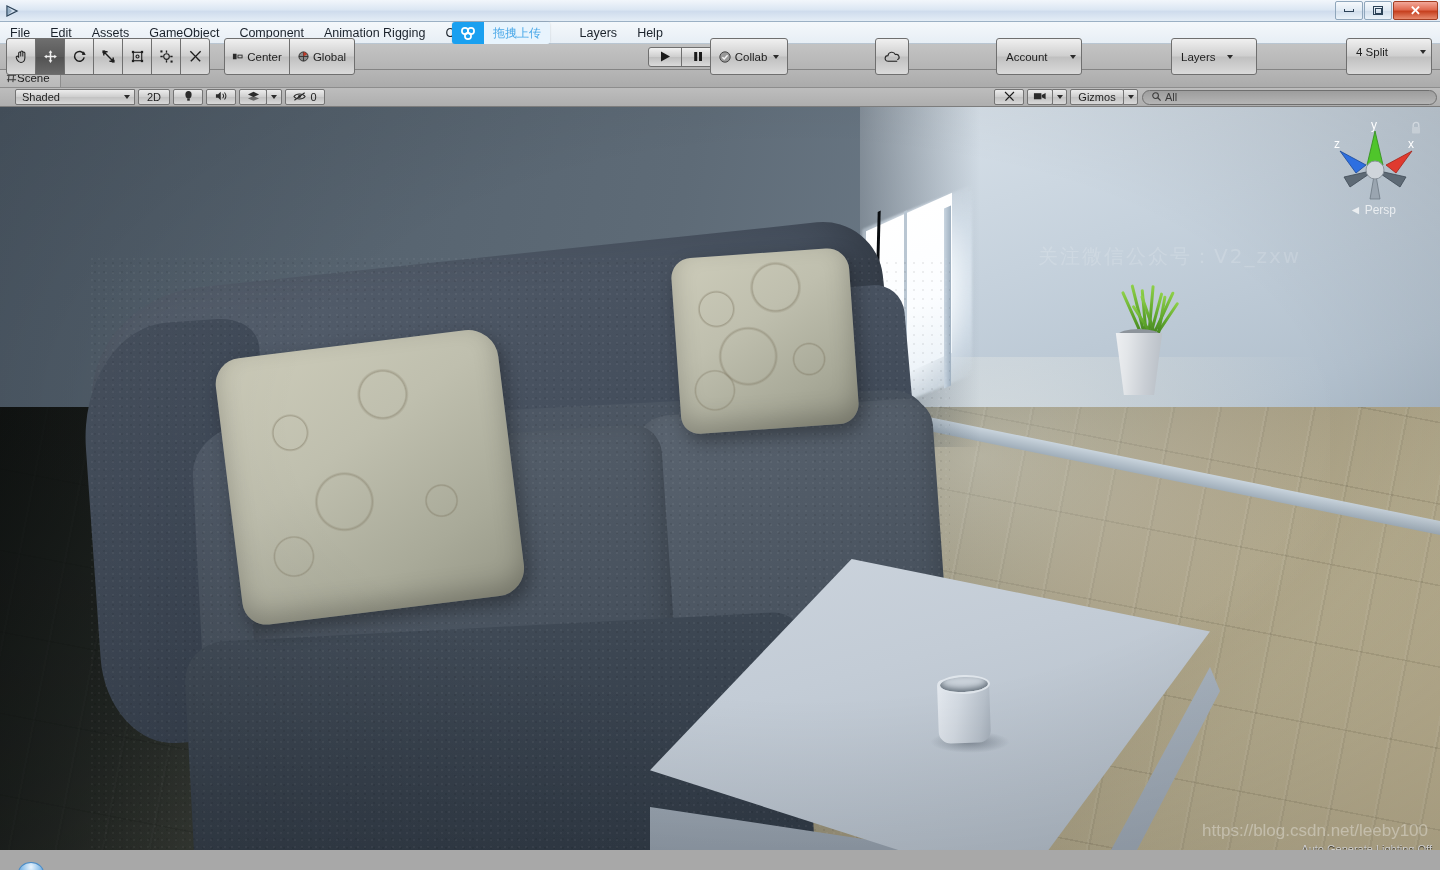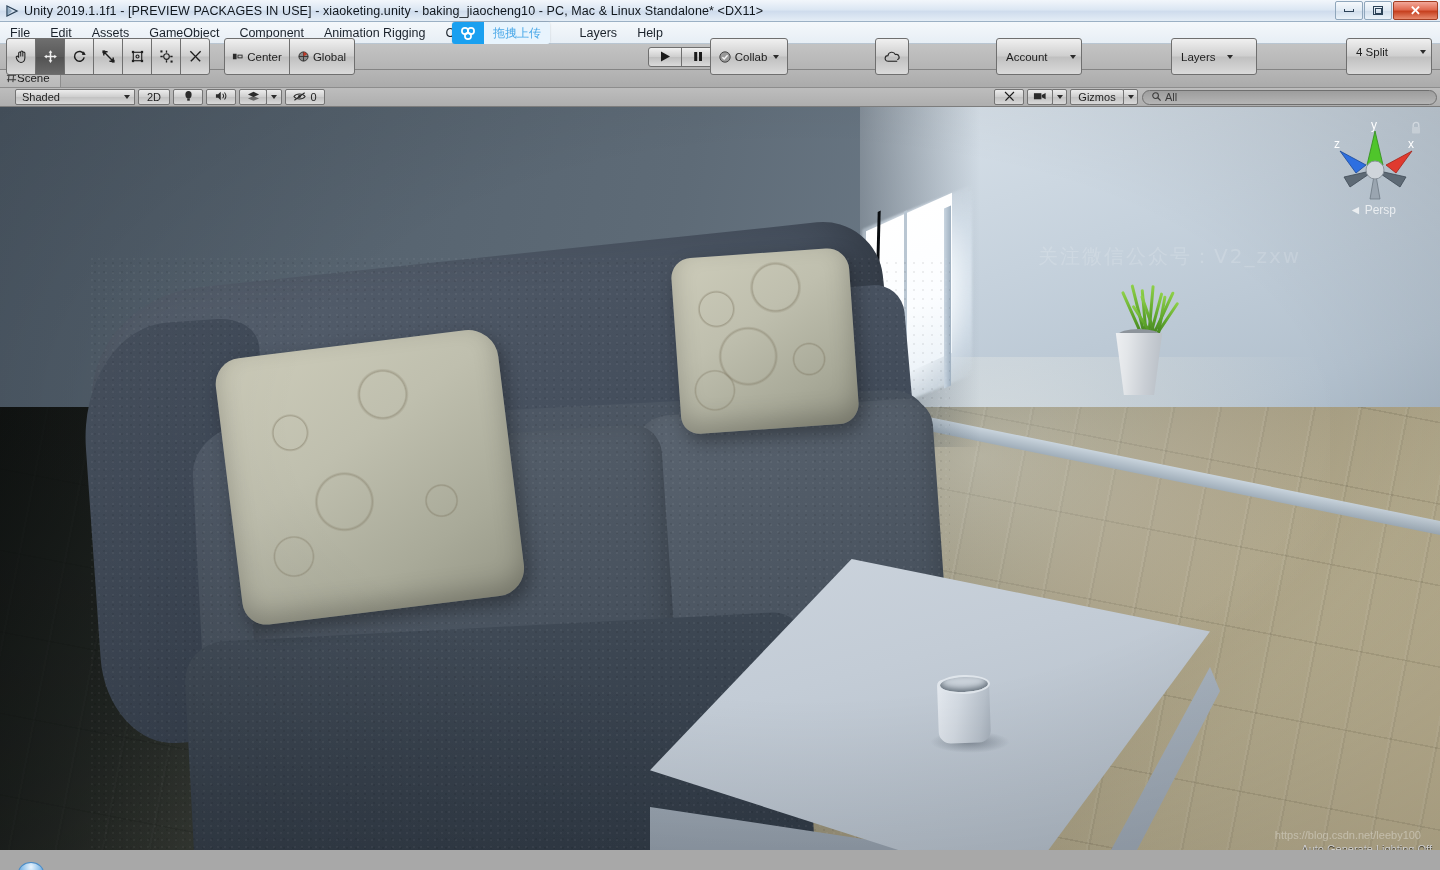--- a/index.html
+++ b/index.html
@@ -380,22 +380,22 @@
     pointer-events: none;
   }
 
   .watermark-cn {
     position: absolute; left: 1038px; top: 136px;
     font-size: 20px; color: rgba(255,255,255,0.16);
     letter-spacing: 2px; white-space: nowrap;
     font-family: "DejaVu Sans", sans-serif;
   }
   .watermark-url {
-    position: absolute; right: 19px; bottom: 16px;
-    font-size: 11px; color: rgba(255,255,255,0.34);
+    position: absolute; right: 12px; bottom: 16px;
+    font-size: 17px; color: rgba(255,255,255,0.34);
     white-space: nowrap;
   }
   .lighting-status {
     position: absolute; right: 8px; bottom: 2px;
     font-size: 11px; color: #cfcfcf; white-space: nowrap;
     text-shadow: 0 1px 1px rgba(0,0,0,0.8);
   }
 
   
   .gizmo { position: absolute; right: 10px; top: 8px; width: 110px; height: 110px; }
@@ -421,21 +421,20 @@
 </head>
 <body>
 
 <div class="titlebar">
   <span class="unity-logo">
     <svg width="16" height="16" viewBox="0 0 16 16">
       <polygon points="3,3 13,8 3,13" fill="none" stroke="#2b4156" stroke-width="1.3"></polygon>
       <polygon points="3,3 8,8 3,13" fill="#5b7f9e" opacity="0.5"></polygon>
     </svg>
   </span>
-  <span class="title-text">Unity 2019.1.1f1 - [PREVIEW PACKAGES IN USE] - xiaoketing.unity - baking_jiaocheng10 - PC, Mac &amp; Linux Standalone* &lt;DX11&gt;</span>
 
   <div class="win-buttons">
     <div class="win-btn">
       <span class="min-glyph"></span>
     </div>
     <div class="win-btn">
       <span class="max-glyph"></span>
     </div>
     <div class="win-btn close">
       <span class="glyph">✕</span>

